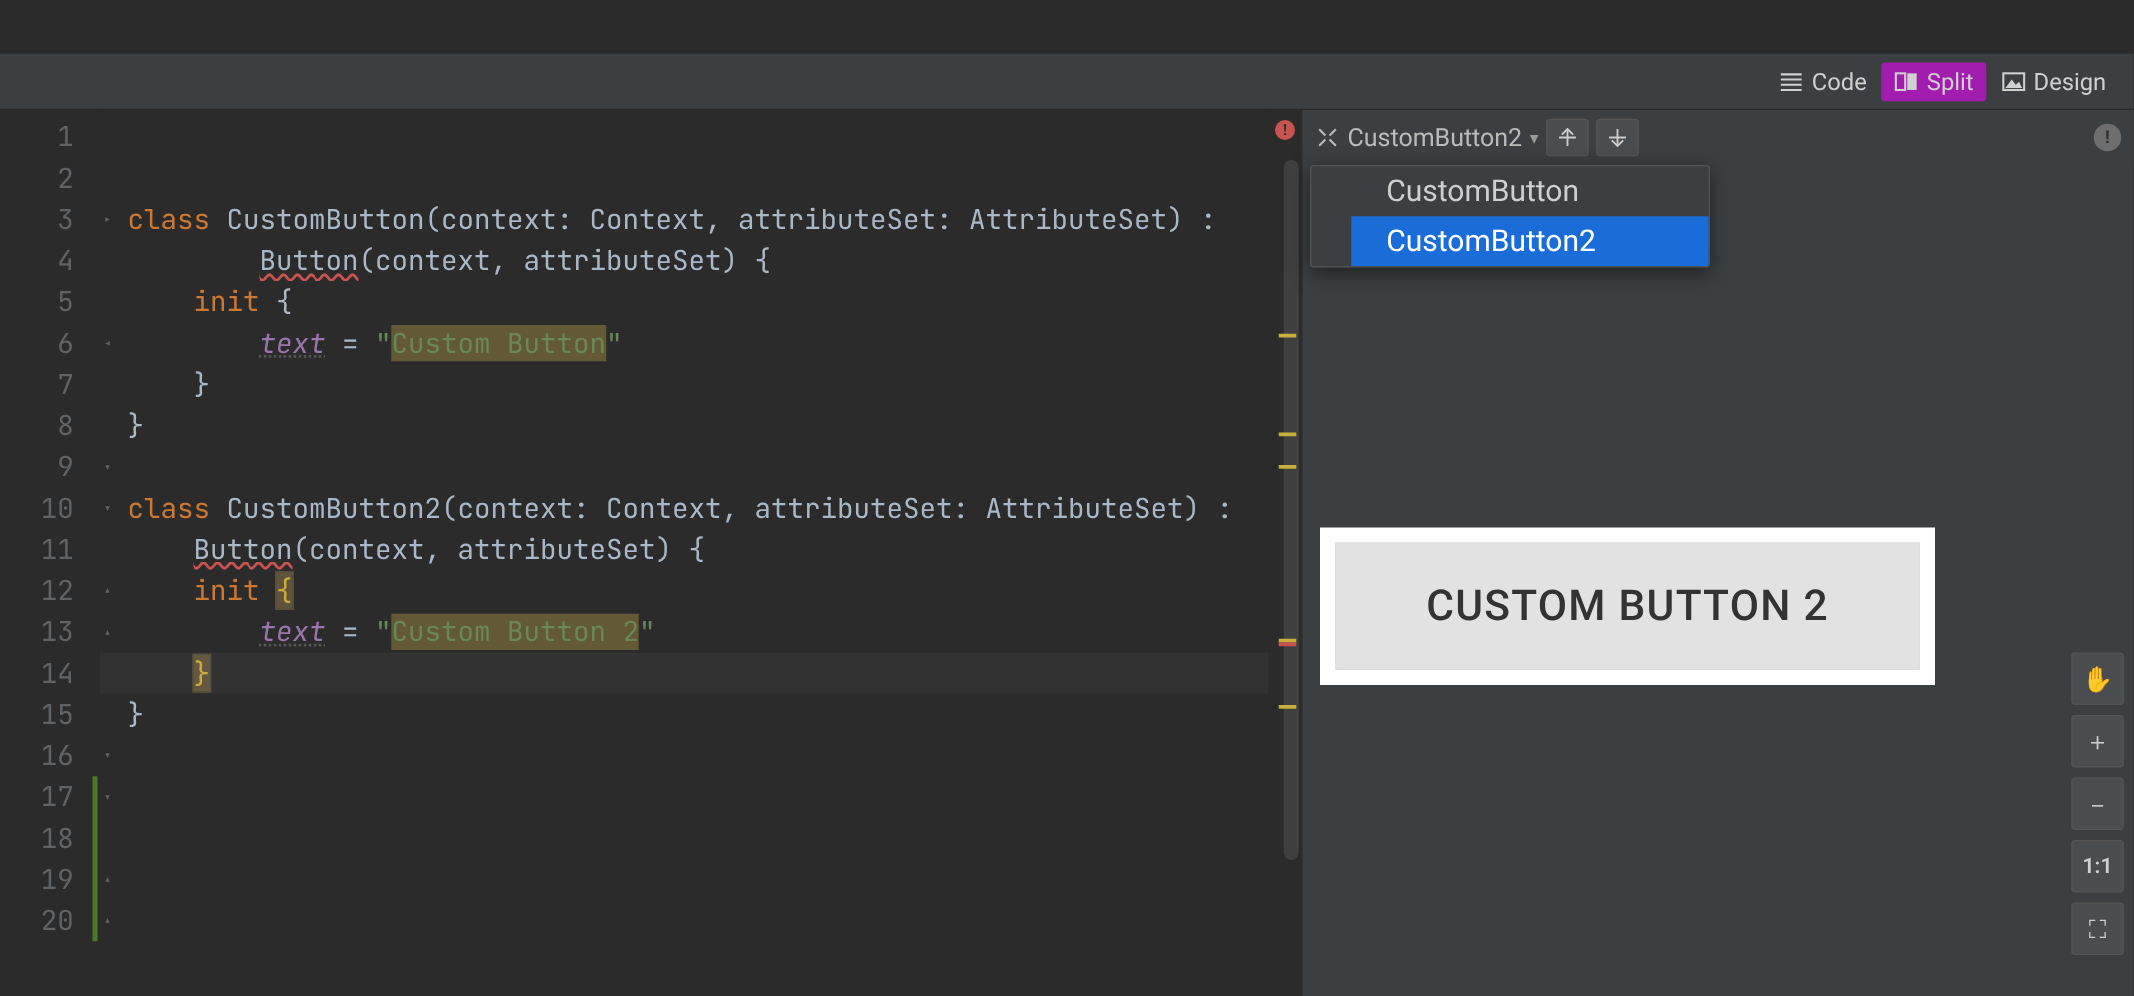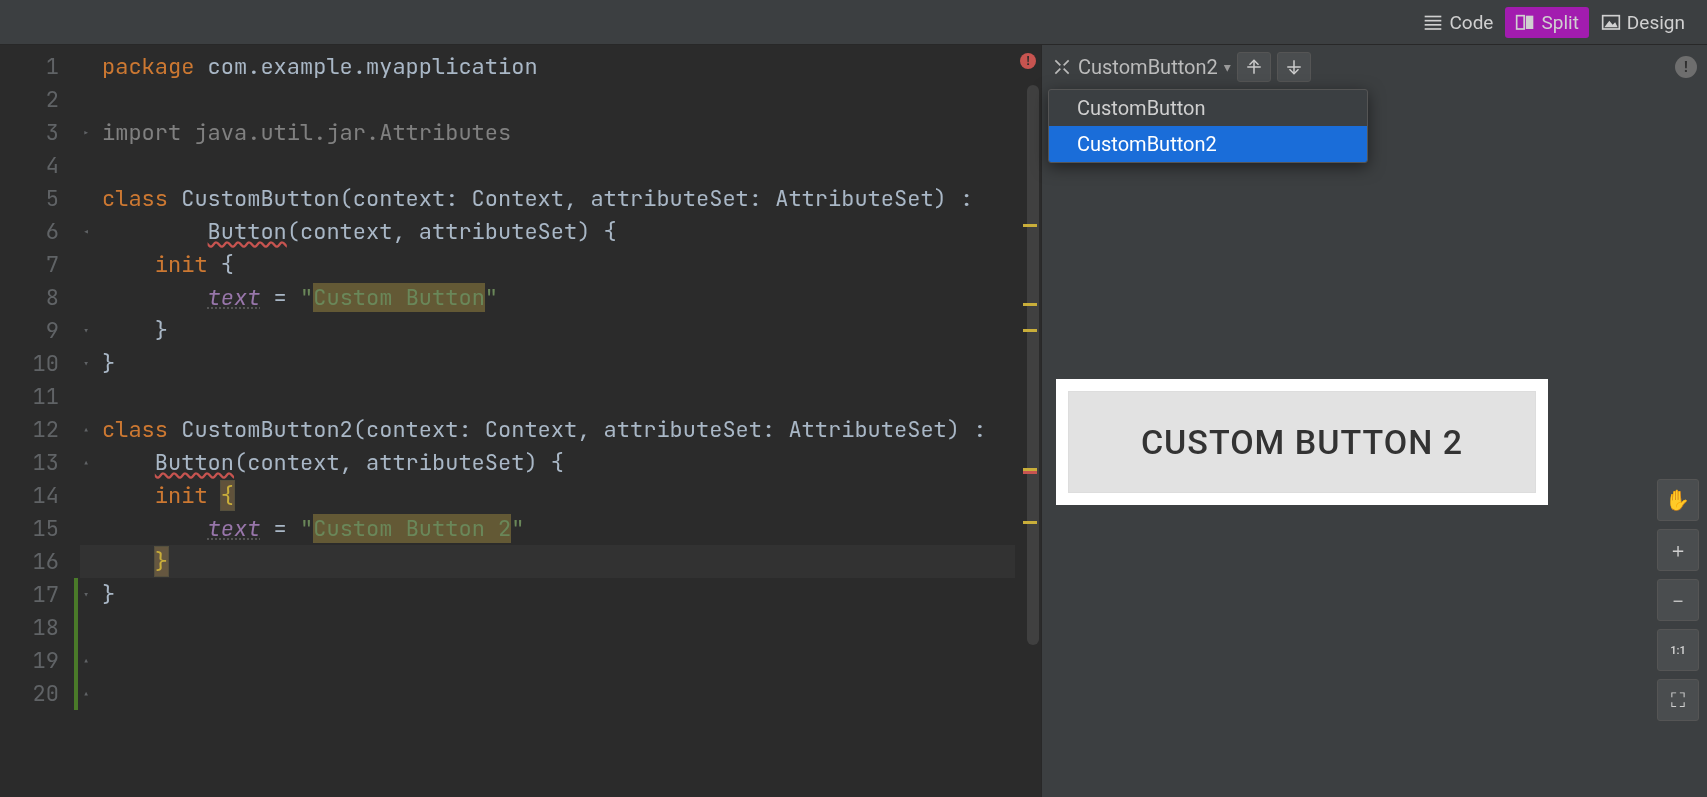--- a/index.html
+++ b/index.html
@@ -36,20 +36,21 @@
   
   .toolbar {
     height:45px;
     background: var(--toolbar-bg);
     display:flex;
     justify-content:flex-end;
     align-items:center;
     padding: 0 12px;
     gap: 2px;
     border-bottom:1px solid var(--border);
+    margin-top:43px;
   }
   .tb-btn {
     display:flex;
     align-items:center;
     gap:6px;
     padding:4px 10px;
     color:#d0d0d0;
     font-size:19px;
     border-radius:3px;
     cursor:pointer;
@@ -209,23 +210,24 @@
     background:#3b3f42;
     border:1px solid #555;
     border-radius:3px;
     min-width:320px;
     overflow:hidden;
     box-shadow:0 4px 16px rgba(0,0,0,0.5);
     z-index:5;
   }
   .popup-item {
     padding:6px 28px;
-    font-size:20px;
+    font-size:24px;
     color:#cfcfcf;
     cursor:pointer;
+    margin-left:32px;
   }
   .popup-item.selected {
     background:#1a6dd9;
     color:#fff;
   }
 
   
   .canvas {
     flex:1;
     position:relative;
@@ -261,21 +263,21 @@
   .tool {
     width:42px;height:42px;
     background:#4a4d4f;
     border:1px solid #555;
     border-radius:3px;
     display:flex;align-items:center;justify-content:center;
     color:#d0d0d0;
     font-size:20px;
     cursor:pointer;
   }
-  .tool.small-txt { font-size:11px; font-weight:600; }
+  .tool.small-txt { font-size:17px; font-weight:600; }
 </style>
 </head>
 <body>
 
 <div class="toolbar">
   <div class="tb-btn">
     <span class="tb-icon">
       <svg viewBox="0 0 24 20">
           <g stroke="#d0d0d0" stroke-width="2">
             <line x1="2" y1="3" x2="22" y2="3"></line>
@@ -339,23 +341,21 @@
         <div class="fold-mark" style="top: 274px;">▾</div>
         <div class="fold-mark" style="top: 307px;">▾</div>
         <div class="fold-mark" style="top: 373px;">▴</div>
         <div class="fold-mark" style="top: 406px;">▴</div>
         <div class="fold-mark" style="top: 505px;">▾</div>
         <div class="fold-mark" style="top: 538px;">▾</div>
         <div class="fold-mark" style="top: 604px;">▴</div>
         <div class="fold-mark" style="top: 637px;">▴</div>
       </div>
     <div class="lines" id="lines">
-        <div class="line" style="padding-left: 22px;"><span class="kw">package </span><span class="ident">com.example.myapplication</span></div>
         <div class="line" style="padding-left: 22px;"></div>
-        <div class="line" style="padding-left: 22px;"><span class="dim">import </span><span class="dim">java.util.jar.Attributes</span></div>
         <div class="line" style="padding-left: 22px;"></div>
         <div class="line" style="padding-left: 22px;"><span class="kw">class </span><span class="ident">CustomButton(context: Context, attributeSet: AttributeSet) :</span></div>
         <div class="line" style="padding-left: 22px;"><span class="">        </span><span class="ident warn">Button</span><span class="ident">(context, attributeSet) {</span></div>
         <div class="line" style="padding-left: 22px;"><span class="">    </span><span class="kw">init </span><span class="ident">{</span></div>
         <div class="line" style="padding-left: 22px;"><span class="">        </span><span class="fld">text</span><span class="ident"> = </span><span class="str">"</span><span class="str hl-bg">Custom Button</span><span class="str">"</span></div>
         <div class="line" style="padding-left: 22px;"><span class="ident">    }</span></div>
         <div class="line" style="padding-left: 22px;"><span class="ident">}</span></div>
         <div class="line" style="padding-left: 22px;"></div>
         <div class="line" style="padding-left: 22px;"><span class="kw">class </span><span class="ident">CustomButton2(context: Context, attributeSet: AttributeSet) :</span></div>
         <div class="line" style="padding-left: 22px;"><span class="">    </span><span class="ident warn">Button</span><span class="ident">(context, attributeSet) {</span></div>

